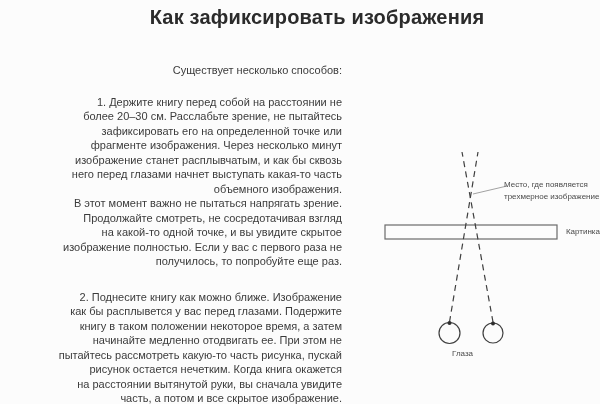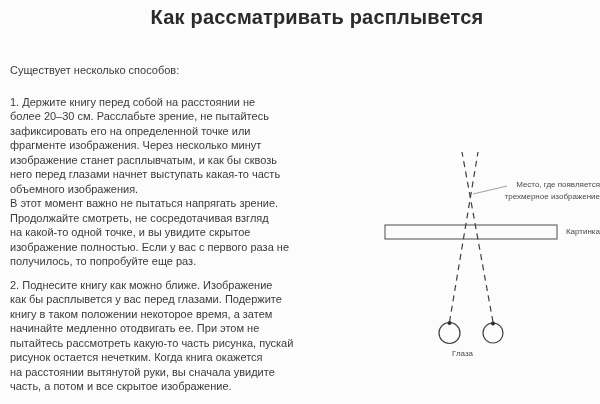--- a/index.html
+++ b/index.html
@@ -18,55 +18,56 @@
     text-align:center;
     font-size:20px; font-weight:bold;
     color:#2b2b2b;
     letter-spacing:0.2px;
   }
   .body-text {
     position:absolute;
     left:10px; top:63px; width:332px;
     font-size:11px; line-height:14.5px;
     color:#3b3b3b;
+    text-align:right;
   }
   .body-text p {
     margin:0;
     white-space:pre-line;
   }
   .body-text p.intro { margin-bottom:17px; }
-  .body-text p.p1 { margin-bottom:9px; }
+  .body-text p.p1 { margin-bottom:21px; }
   .diagram {
     position:absolute;
     left:380px; top:140px; width:220px; height:240px;
   }
   .diagram svg { position:absolute; left:0; top:0; }
   .diagram-label {
     position:absolute;
     font-size:8px; line-height:11.5px;
     color:#4a4a4a;
     white-space:pre-line;
     text-align:right;
   }
   .label-intersection {
     left:124px; top:39px; width:96px;
-    text-align:right;
+    text-align:left;
   }
   .label-picture {
     left:182px; top:86px; width:38px;
   }
   .label-eyes {
     left:72px; top:208px; width:40px;
     text-align:left;
   }
 </style>
 </head>
 <body>
 
-<div class="page-title">Как рассматривать расплывется</div>
+<div class="page-title">Как зафиксировать изображения</div>
 
 <div class="body-text">
   <p class="intro">Существует несколько способов:</p>
   <p class="p1">1. Держите книгу перед собой на расстоянии не
 более 20–30 см. Расслабьте зрение, не пытайтесь
 зафиксировать его на определенной точке или
 фрагменте изображения. Через несколько минут
 изображение станет расплывчатым, и как бы сквозь
 него перед глазами начнет выступать какая-то часть
 объемного изображения.

